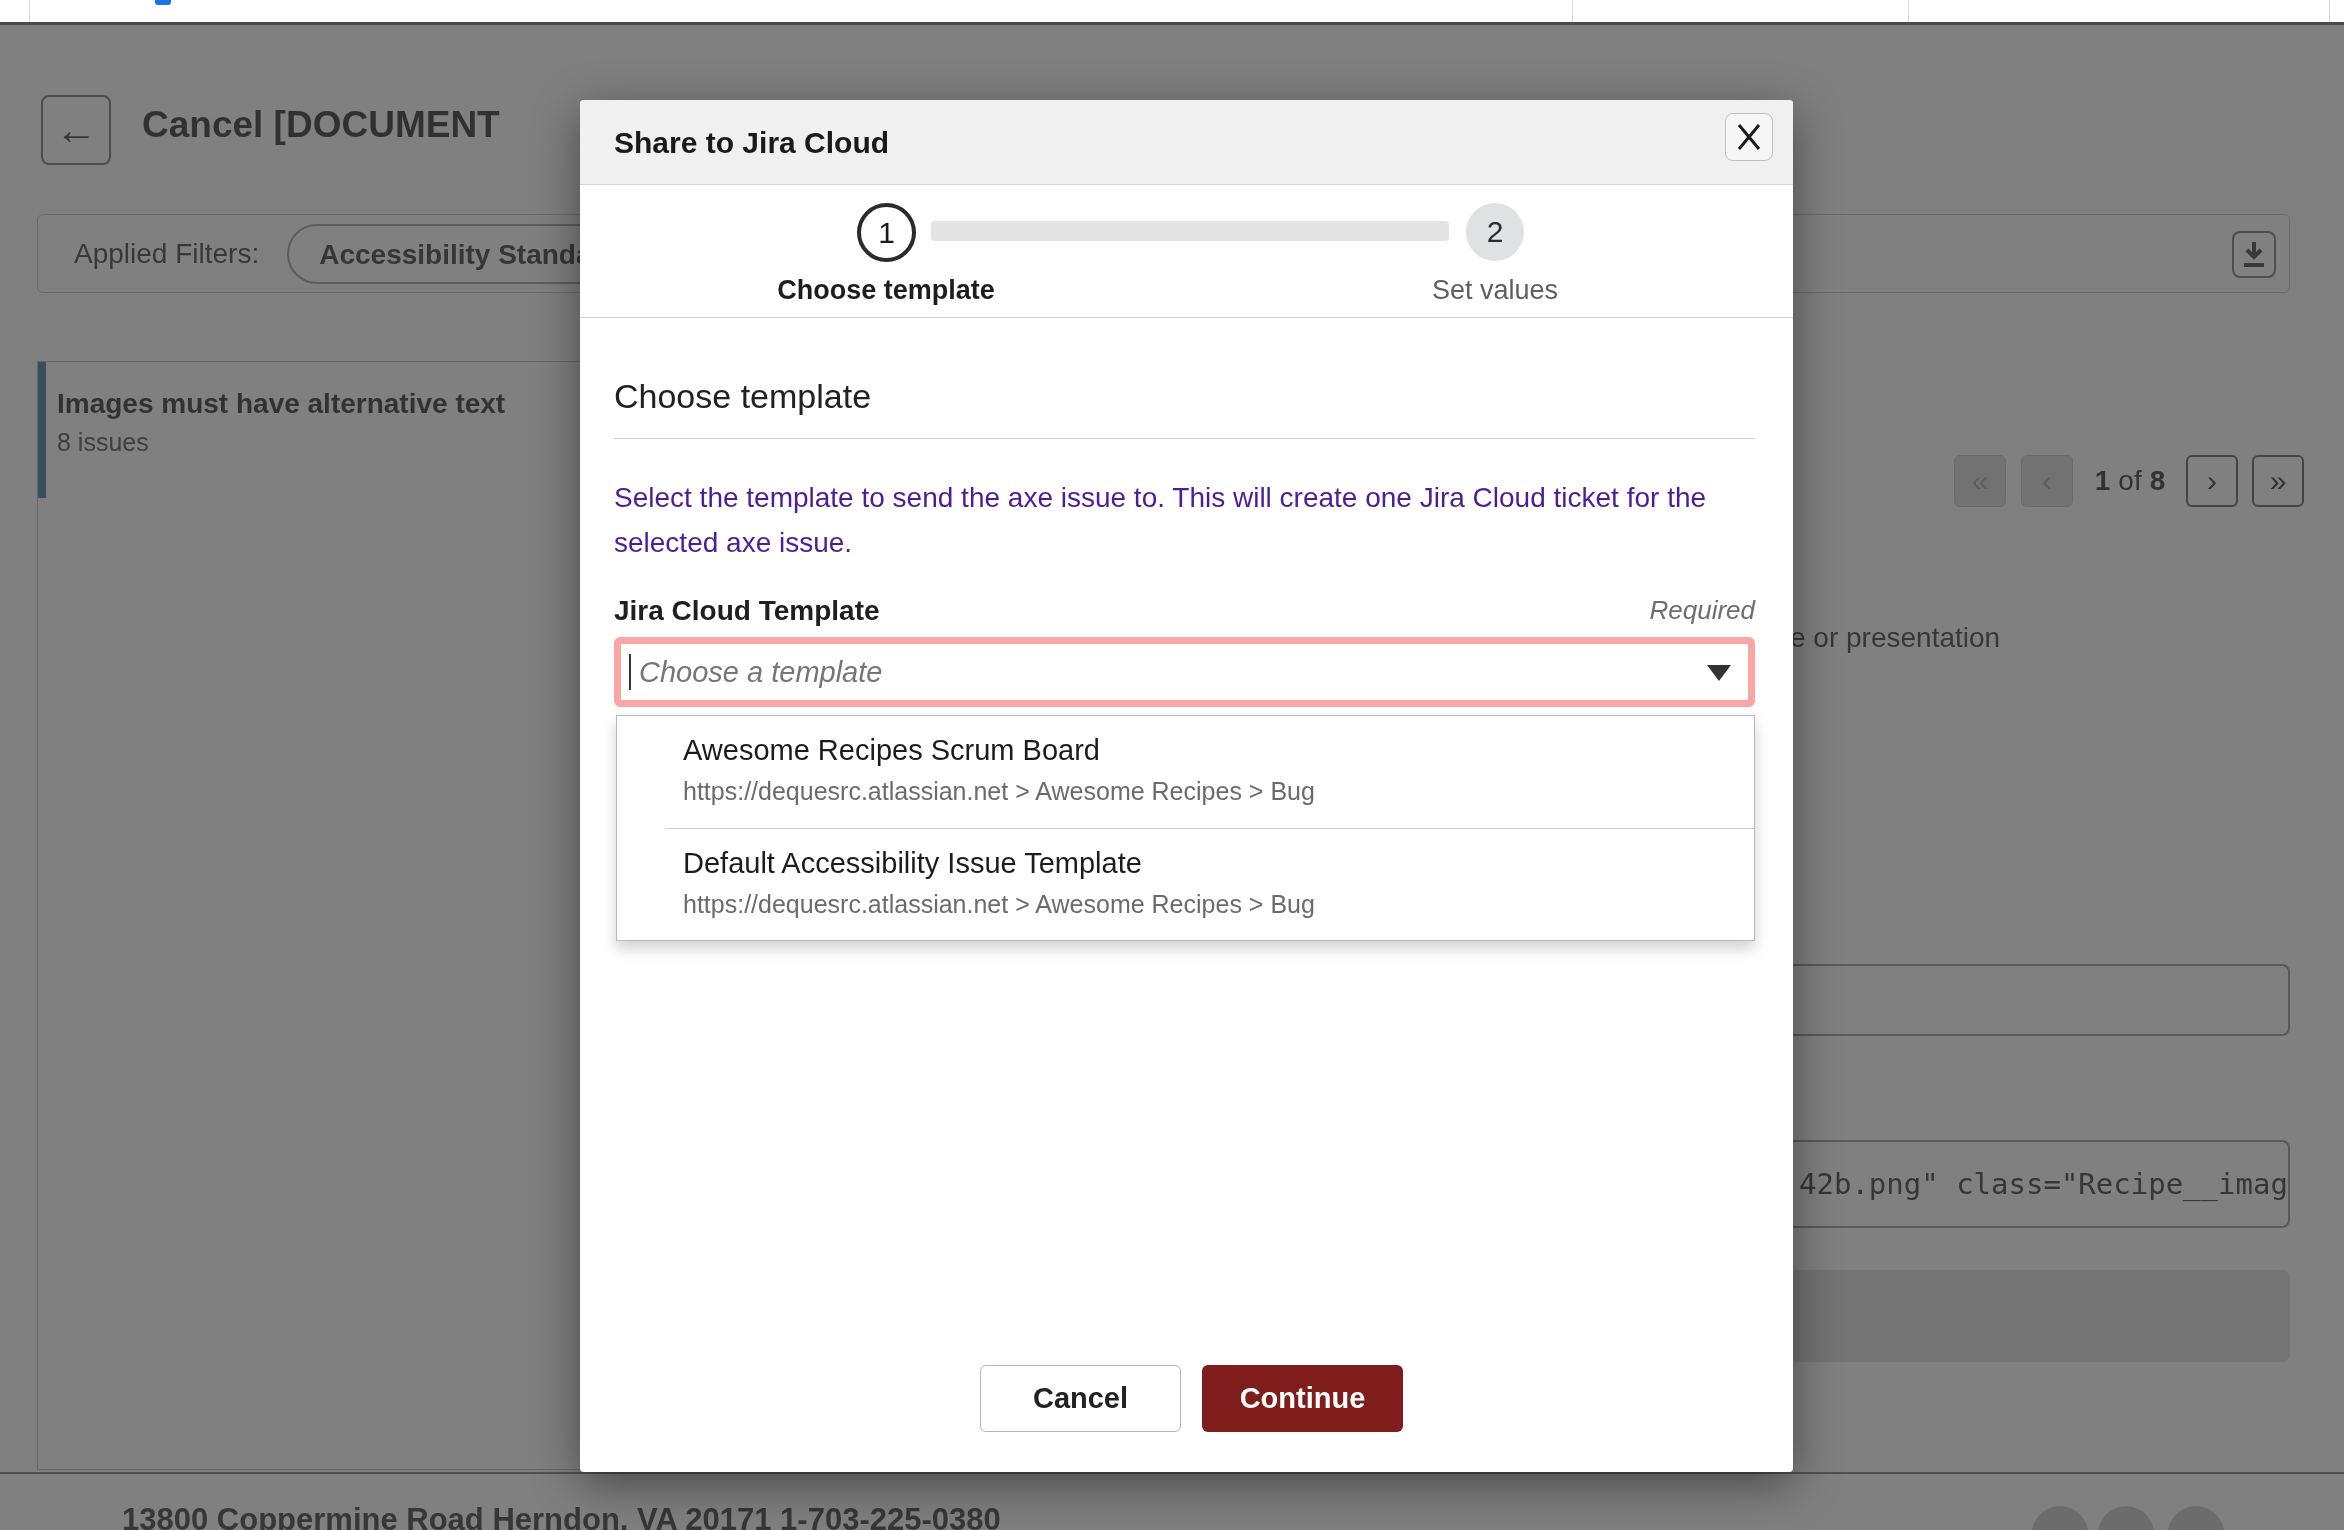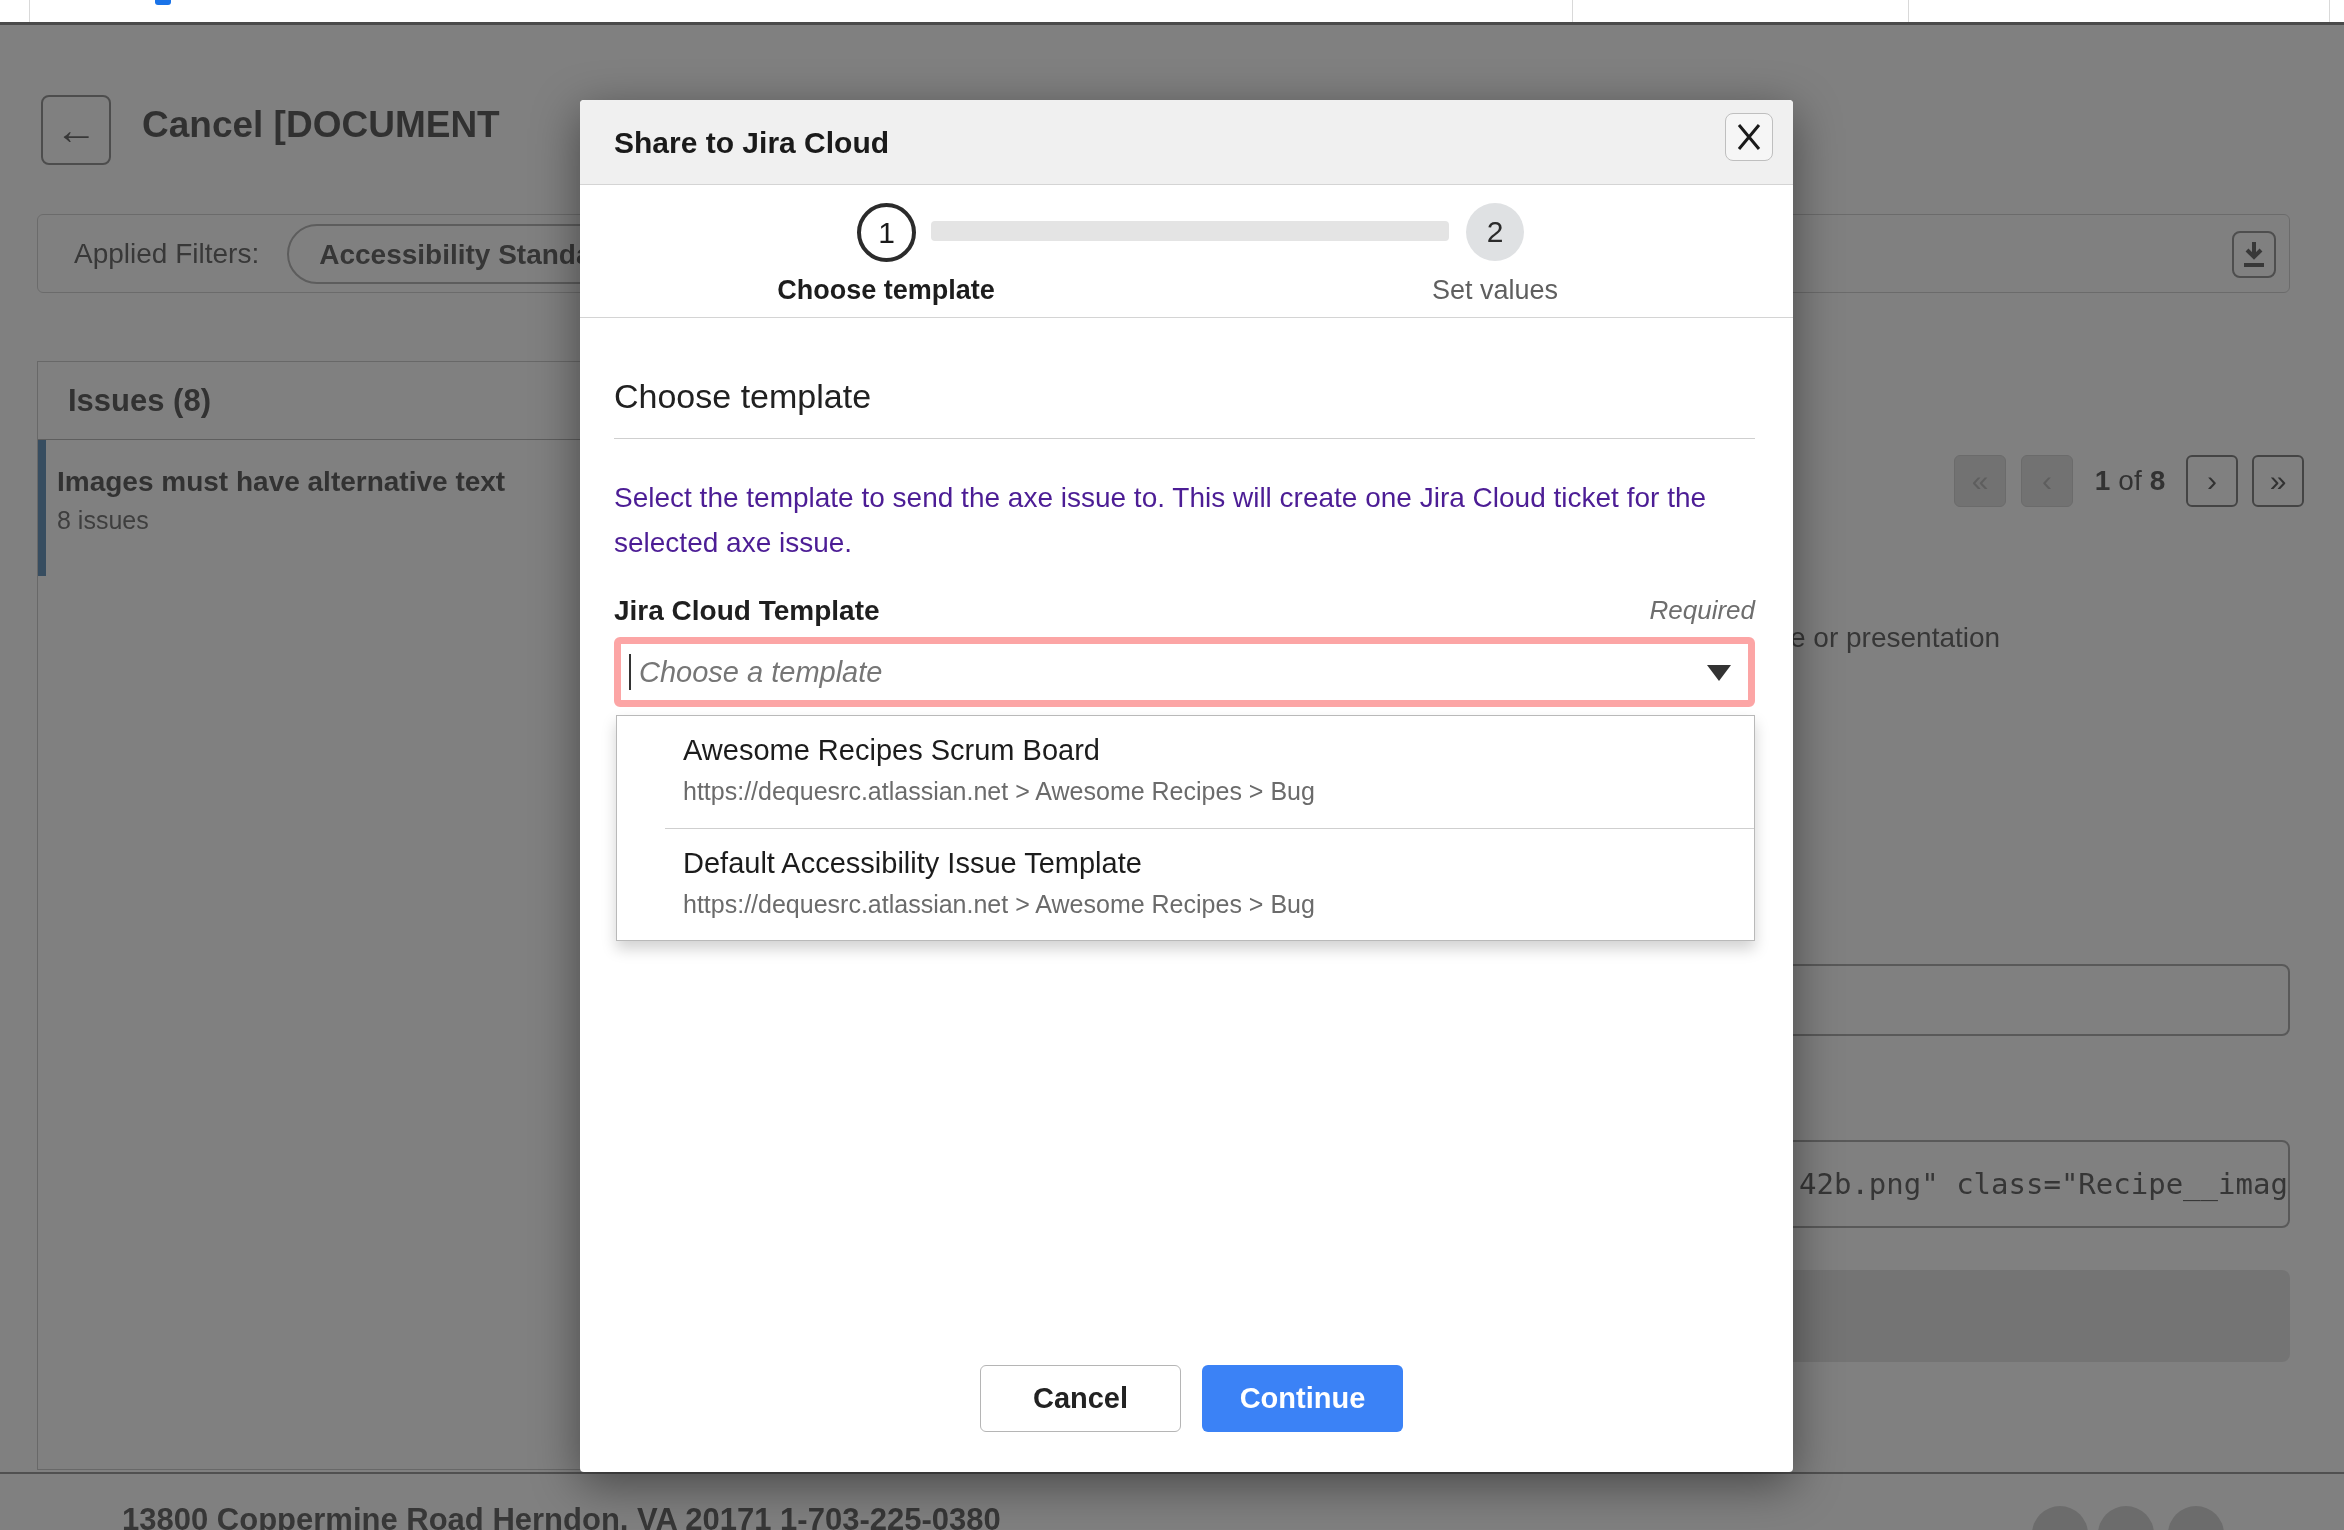--- a/index.html
+++ b/index.html
@@ -98,21 +98,21 @@
   .dropdown { position:absolute; left:36px; top:615px; width:1139px; background:#fff; border:1px solid #b9b9b9;
               box-shadow:0 8px 14px rgba(0,0,0,0.18); }
   .dropdown-option { height:112px; padding:18px 0 0 18px; background:#fff;margin-left:48px; }
   .dropdown-option + .dropdown-option { border-top:1px solid #cfcfcf; }
   .option-title { font-size:29px; color:#1c1c1c; }
   .option-path  { font-size:25px; color:#6b6b6b; margin-top:10px; }
 
   .cancel-btn { position:absolute; left:400px; top:1265px; width:201px; height:67px; background:#fff;
                 border:1px solid #b5b5b5; border-radius:6px; font-size:29px; font-weight:bold; color:#222;
                 font-family:"Liberation Sans", sans-serif; }
-  .continue-btn { position:absolute; left:622px; top:1265px; width:201px; height:67px; background:#3b82f6;
+  .continue-btn { position:absolute; left:622px; top:1265px; width:201px; height:67px; background:#7f1d1d;
                   border:none; border-radius:6px; font-size:29px; font-weight:bold; color:#fff;
                   font-family:"Liberation Sans", sans-serif; }
 </style>
 </head>
 <body>
 
 <div class="screen">
 
   <div class="page">
 
@@ -126,21 +126,20 @@
       <span class="filter-chip">Accessibility Standar</span>
       <span class="download-btn">
         <svg width="26" height="28" viewBox="0 0 26 28">
           <path d="M13 1 v13 M6 9 l7 7 l7 -7" stroke="#333" stroke-width="4" fill="none"></path>
           <rect x="3" y="22" width="20" height="4" fill="#333"></rect>
         </svg>
       </span>
     </div>
 
     <div class="issues-panel">
-      <div class="issues-heading">Issues (8)</div>
       <div class="issue-item">
         <div class="issue-item-title">Images must have alternative text</div>
         <div class="issue-item-count">8 issues</div>
       </div>
     </div>
 
     <div class="pgbtn disabled" style="left:1954px;">
       <span>«</span>
     </div>
     <div class="pgbtn disabled" style="left:2021px;">

